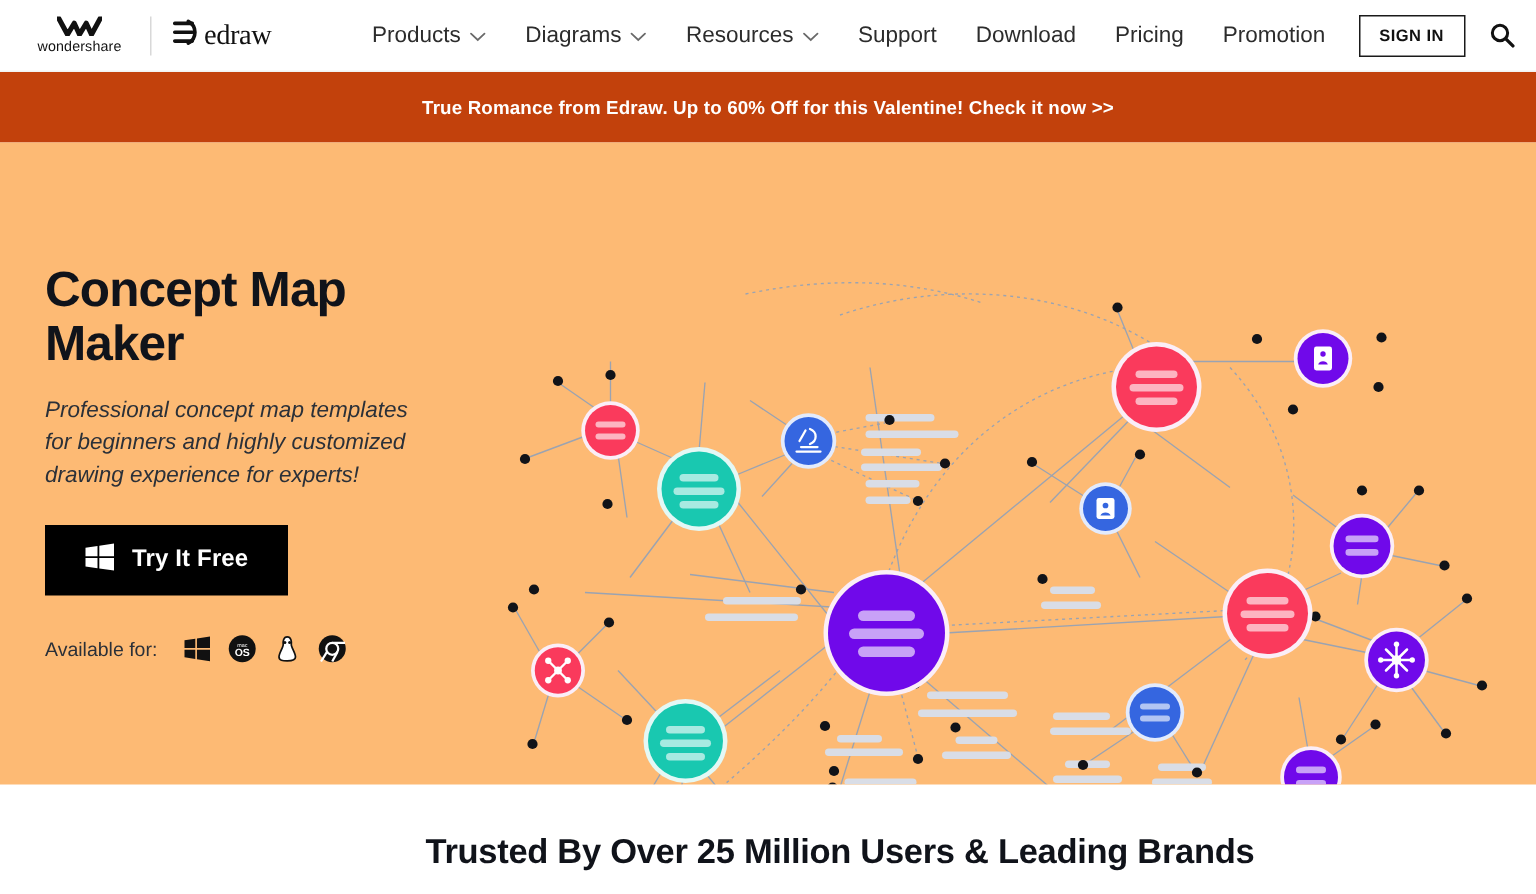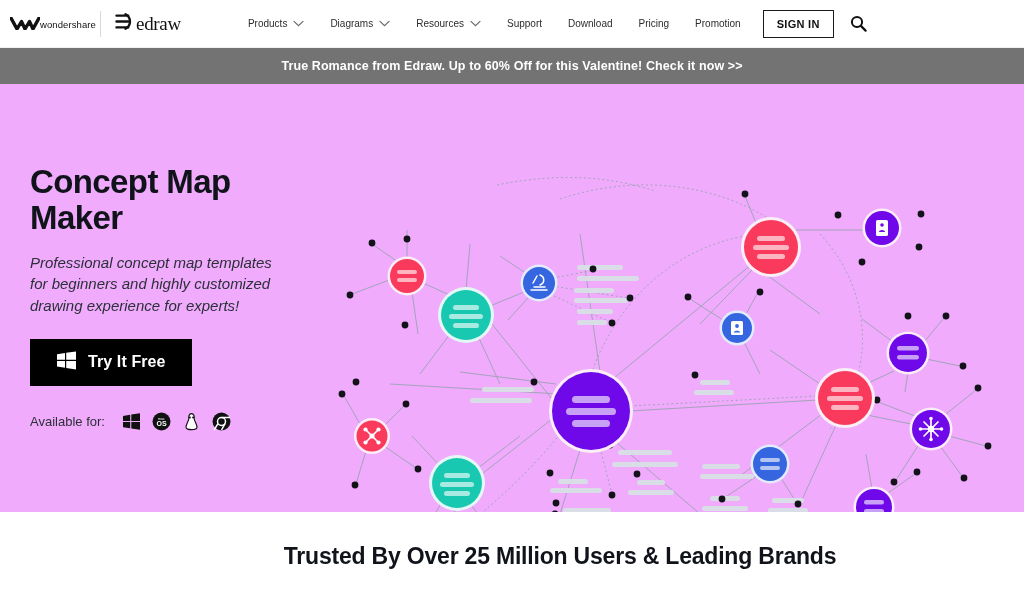--- a/index.html
+++ b/index.html
@@ -23,21 +23,21 @@
     align-items: center;
     border-bottom: 1px solid #f2f2f2;
   }
   .brand {
     display: flex;
     align-items: center;
     margin-left: 14px;
   }
   .ws-logo {
     display: flex;
-    flex-direction: row;
+    flex-direction: column;
     align-items: center;
     justify-content: center;
     width: 78px;
   }
   .ws-mark {
     width: 30px;
     height: 13px;
     position: relative;
   }
   .ws-mark svg { display: block; }
@@ -70,21 +70,21 @@
 
   .nav-links {
     display: flex;
     align-items: center;
     margin-left: 67px;
     gap: 26px;
   }
   .nav-item {
     display: flex;
     align-items: center;
-    font-size: 10px;
+    font-size: 15px;
     color: #2c2c2c;
     cursor: pointer;
     white-space: nowrap;
   }
   .nav-item .chev {
     margin-left: 6px;
     display: inline-block;
   }
   .nav-right {
     display: flex;
@@ -107,42 +107,42 @@
   }
   .search-btn {
     cursor: pointer;
     display: flex;
     align-items: center;
     justify-content: center;
   }
 
   
   .promo {
-    height: 36px;
+    height: 47px;
     width: 1024px;
-    background: #737373;
+    background: #c2410c;
     display: flex;
     align-items: center;
     justify-content: center;
     cursor: pointer;
   }
   .promo-text {
     color: #ffffff;
     font-size: 12.5px;
     font-weight: 700;
     letter-spacing: .1px;
     white-space: nowrap;
   }
 
   
   .hero {
     position: relative;
     width: 1024px;
     height: 428px;
-    background: #f0abfc;
+    background: #fdba74;
     overflow: hidden;
   }
   .hero-copy {
     position: absolute;
     left: 30px;
     top: 80px;
     width: 330px;
   }
   .hero-title {
     font-size: 33px;

